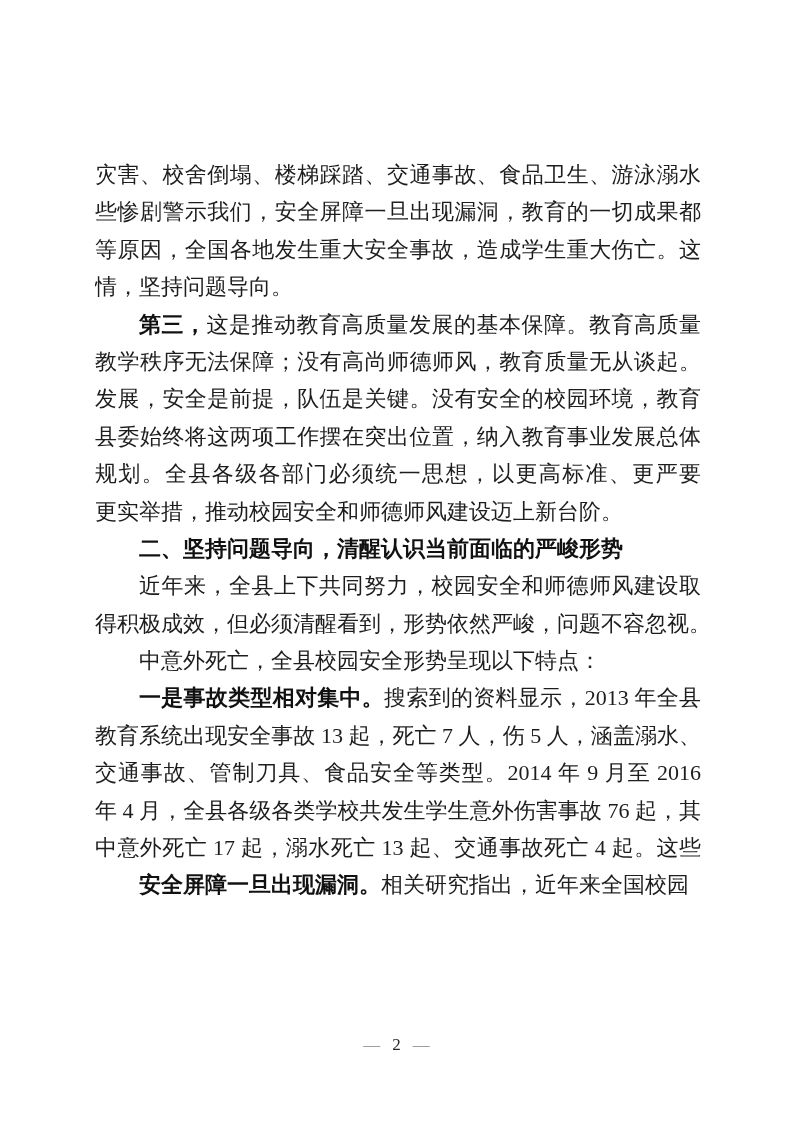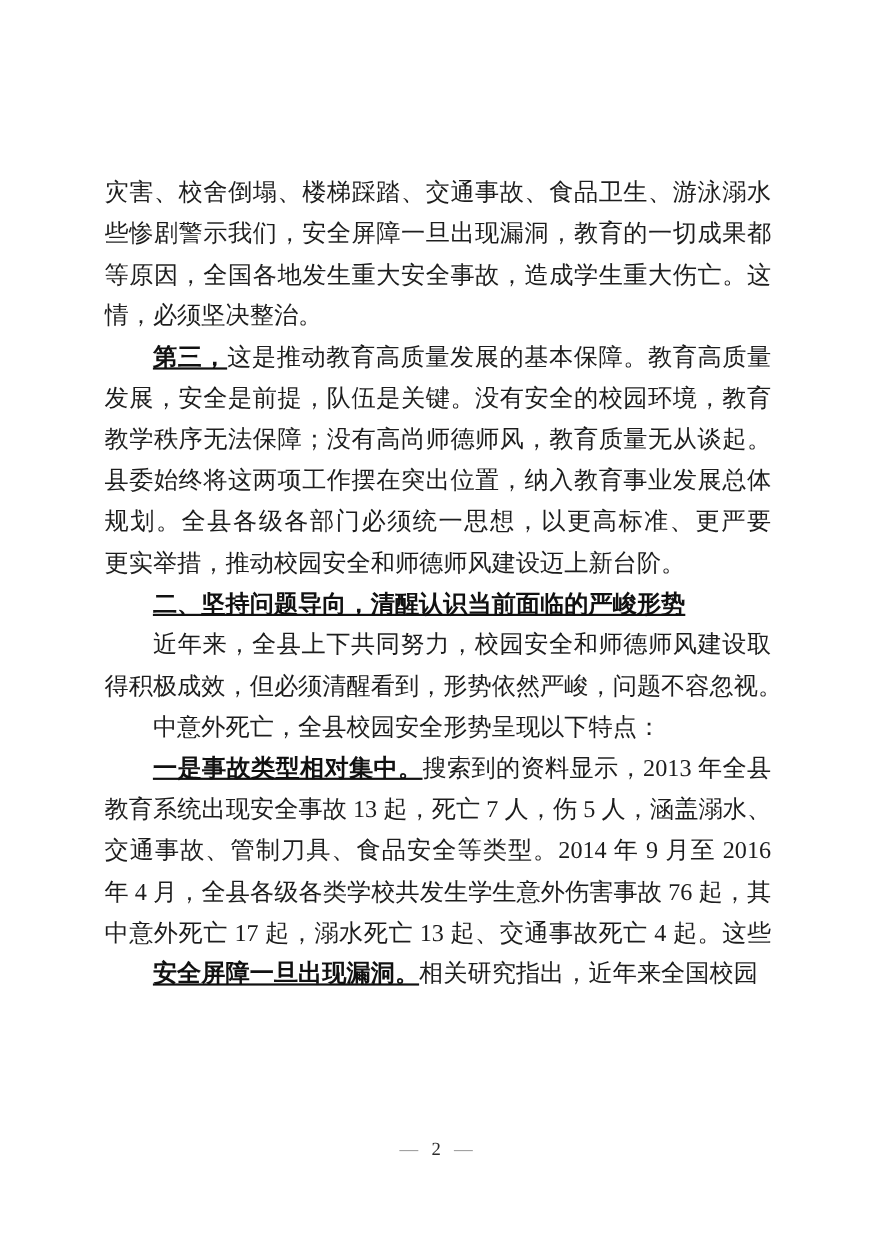--- a/index.html
+++ b/index.html
@@ -38,21 +38,20 @@
   .line.fill {
     white-space: normal;
     text-align-last: justify;
   }
   .line.indent {
     text-indent: 44px;
   }
   .run-bold {
     font-weight: 700;
     color: #111111;
-    text-decoration: underline;
   }
   .footer {
     position: absolute;
     top: 1034px;
     left: 0;
     width: 100%;
     text-align: center;
     font-size: 17px;
     line-height: 22px;
     color: #2b2b2b;
@@ -69,26 +68,26 @@
 </head>
 <body>
 
 <div class="page">
 
   <div class="content" id="doc-content">
       <div class="paragraph">
         <div class="line fill"><span>灾害、校舍倒塌、楼梯踩踏、交通事故、食品卫生、游泳溺水</span></div>
         <div class="line fill"><span>些惨剧警示我们，安全屏障一旦出现漏洞，教育的一切成果都</span></div>
         <div class="line fill"><span>等原因，全国各地发生重大安全事故，造成学生重大伤亡。这</span></div>
-        <div class="line"><span>情，必须坚决整治。</span></div>
+        <div class="line"><span>情，坚持问题导向。</span></div>
       </div>
       <div class="paragraph">
         <div class="line fill indent"><span class="run-bold">第三，</span><span>这是推动教育高质量发展的基本保障。教育高质量</span></div>
+        <div class="line fill"><span>教学秩序无法保障；没有高尚师德师风，教育质量无从谈起。</span></div>
         <div class="line fill"><span>发展，安全是前提，队伍是关键。没有安全的校园环境，教育</span></div>
-        <div class="line fill"><span>教学秩序无法保障；没有高尚师德师风，教育质量无从谈起。</span></div>
         <div class="line fill"><span>县委始终将这两项工作摆在突出位置，纳入教育事业发展总体</span></div>
         <div class="line fill"><span>规划。全县各级各部门必须统一思想，以更高标准、更严要求、</span></div>
         <div class="line"><span>更实举措，推动校园安全和师德师风建设迈上新台阶。</span></div>
       </div>
       <div class="paragraph">
         <div class="line indent"><span class="run-bold">二、坚持问题导向，清醒认识当前面临的严峻形势</span></div>
       </div>
       <div class="paragraph">
         <div class="line fill indent"><span>近年来，全县上下共同努力，校园安全和师德师风建设取</span></div>
         <div class="line"><span>得积极成效，但必须清醒看到，形势依然严峻，问题不容忽视。</span></div>

